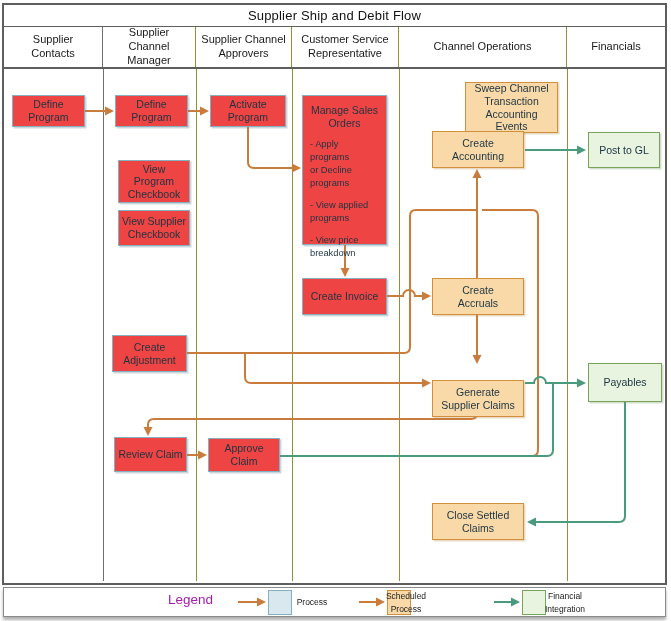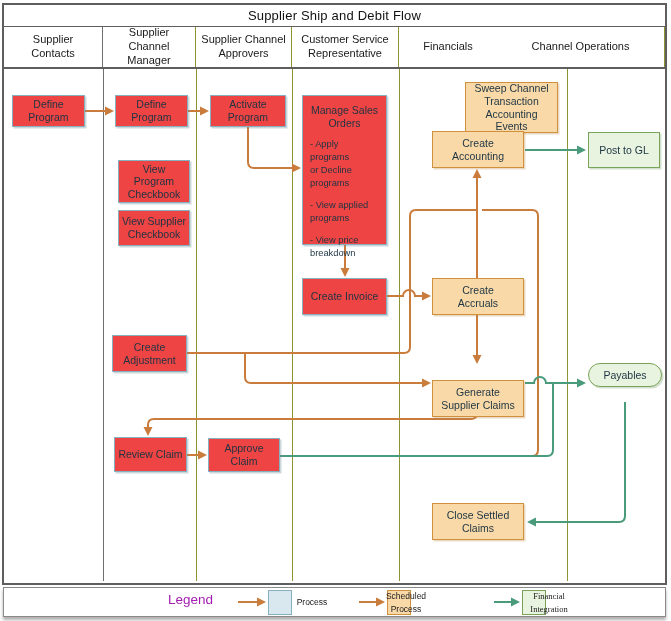--- a/index.html
+++ b/index.html
@@ -68,25 +68,25 @@
           <div>Manager</div>
         </div>
         <div class="hcell b-olive" style="width: 96px;">
           <div>Supplier Channel</div>
           <div>Approvers</div>
         </div>
         <div class="hcell b-olive" style="width: 107px;">
           <div>Customer Service</div>
           <div>Representative</div>
         </div>
+        <div class="hcell b-olive" style="width: 168px;">
+          <div>Channel Operations</div>
+        </div>
         <div class="hcell " style="width: 98px;">
           <div>Financials</div>
-        </div>
-        <div class="hcell b-olive" style="width: 168px;">
-          <div>Channel Operations</div>
         </div>
       </div>
 
   <div class="lane-line gray" style="left: 99px;"></div>
       <div class="lane-line olive" style="left: 192px;"></div>
       <div class="lane-line olive" style="left: 288px;"></div>
       <div class="lane-line olive" style="left: 395px;"></div>
       <div class="lane-line olive" style="left: 563px;"></div>
     </div>
 
@@ -218,21 +218,21 @@
         <div>Create</div>
         <div>Adjustment</div>
       </div>
     </div>
     <div class="node scheduled" style="left: 432px; top: 365px; width: 92px; height: 37px; margin-top: 15px;">
       <div class="lbl">
         <div>Generate</div>
         <div>Supplier Claims</div>
       </div>
     </div>
-    <div class="node financial" style="left: 588px; top: 363px; width: 74px; height: 24px; border-radius: 17px;">
+    <div class="node financial" style="left: 588px; top: 363px; width: 74px; height: 39px;">
       <div class="lbl">
         <div>Payables</div>
       </div>
     </div>
     <div class="node process" style="left: 114px; top: 437px; width: 73px; height: 35px; justify-content: center;">
       <div class="lbl">
         <div>Review Claim</div>
       </div>
     </div>
     <div class="node process" style="left: 208px; top: 438px; width: 72px; height: 34px;">
@@ -250,17 +250,17 @@
     <div class="legend-swatch process" style="left: 268px;"></div>
     <div class="legend-text" style="left: 312px;">
       <div>Process</div>
     </div>
     <div class="legend-swatch scheduled" style="left: 387px;"></div>
     <div class="legend-text" style="left: 406px;">
       <div>Scheduled</div>
       <div>Process</div>
     </div>
     <div class="legend-swatch financial" style="left: 522px;"></div>
-    <div class="legend-text" style="left: 549px; font-family: Liberation Serif, serif;">
+    <div class="legend-text" style="left: 565px;">
       <div>Financial</div>
       <div>Integration</div>
     </div>
   </div>
 
 </body></html>

